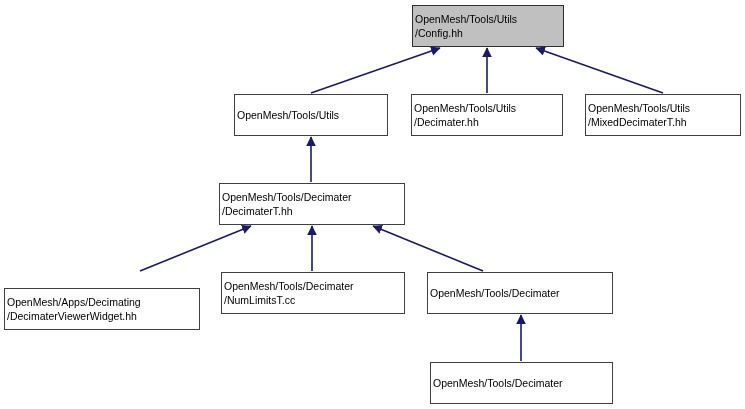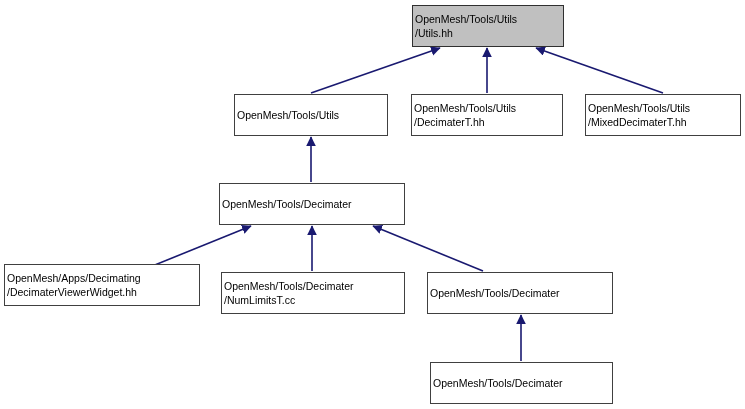--- a/index.html
+++ b/index.html
@@ -68,42 +68,43 @@
         <line x1="311" y1="182" x2="311" y2="137" stroke="#191970" stroke-width="1.6" marker-end="url(#arrowhead)"></line>
         <line x1="140" y1="271" x2="251" y2="226" stroke="#191970" stroke-width="1.6" marker-end="url(#arrowhead)"></line>
         <line x1="312" y1="271" x2="312" y2="226" stroke="#191970" stroke-width="1.6" marker-end="url(#arrowhead)"></line>
         <line x1="483" y1="271" x2="373" y2="226" stroke="#191970" stroke-width="1.6" marker-end="url(#arrowhead)"></line>
         <line x1="521" y1="361" x2="521" y2="315" stroke="#191970" stroke-width="1.6" marker-end="url(#arrowhead)"></line>
       </g>
   </svg>
 
   <div class="node current" style="left:412px; top:5px; width:152px; height:42px;">
     <span class="label">OpenMesh/Tools/Utils</span>
-    <span class="label">/Utils.hh</span>
+    <span class="label">/Config.hh</span>
   </div>
 
   <div class="node" style="left:234px; top:94px; width:154px; height:42px;">
     <span class="label">OpenMesh/Tools/Utils</span>
   </div>
 
   <div class="node" style="left:411px; top:94px; width:152px; height:42px;">
     <span class="label">OpenMesh/Tools/Utils</span>
-    <span class="label">/DecimaterT.hh</span>
+    <span class="label">/Decimater.hh</span>
   </div>
 
   <div class="node" style="left:585px; top:94px; width:156px; height:42px;">
     <span class="label">OpenMesh/Tools/Utils</span>
     <span class="label">/MixedDecimaterT.hh</span>
   </div>
 
   <div class="node" style="left:219px; top:183px; width:186px; height:42px;">
     <span class="label">OpenMesh/Tools/Decimater</span>
+    <span class="label">/DecimaterT.hh</span>
   </div>
 
-  <div class="node" style="left:4px; top:264px; width:196px; height:42px;">
+  <div class="node" style="left:4px; top:288px; width:196px; height:42px;">
     <span class="label">OpenMesh/Apps/Decimating</span>
     <span class="label">/DecimaterViewerWidget.hh</span>
   </div>
 
   <div class="node" style="left:221px; top:272px; width:184px; height:42px;">
     <span class="label">OpenMesh/Tools/Decimater</span>
     <span class="label">/NumLimitsT.cc</span>
   </div>
 
   <div class="node" style="left:427px; top:272px; width:186px; height:42px;">

